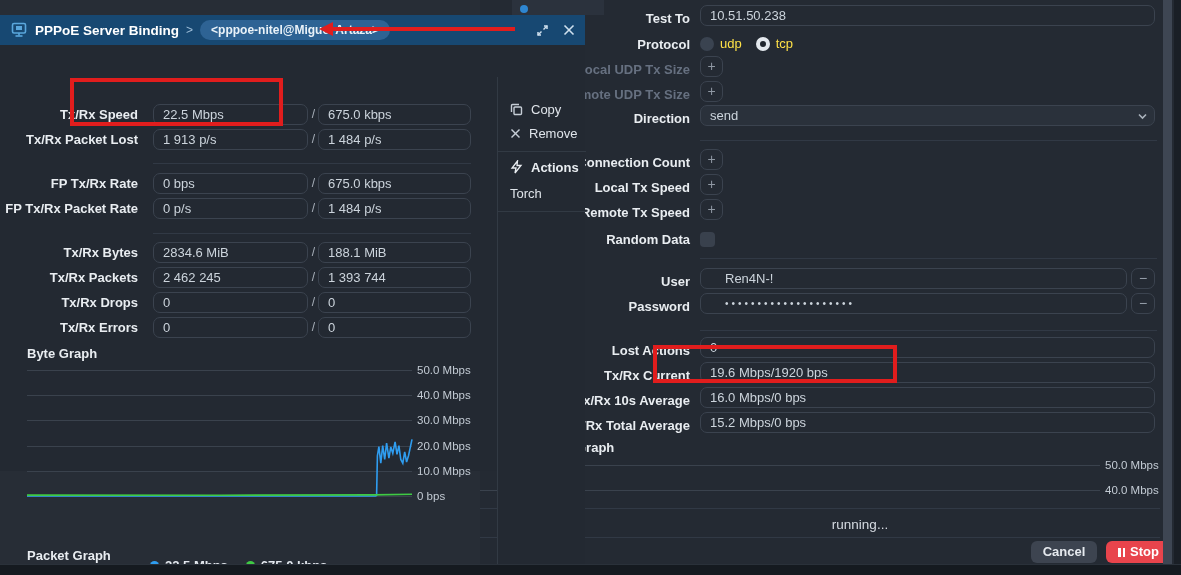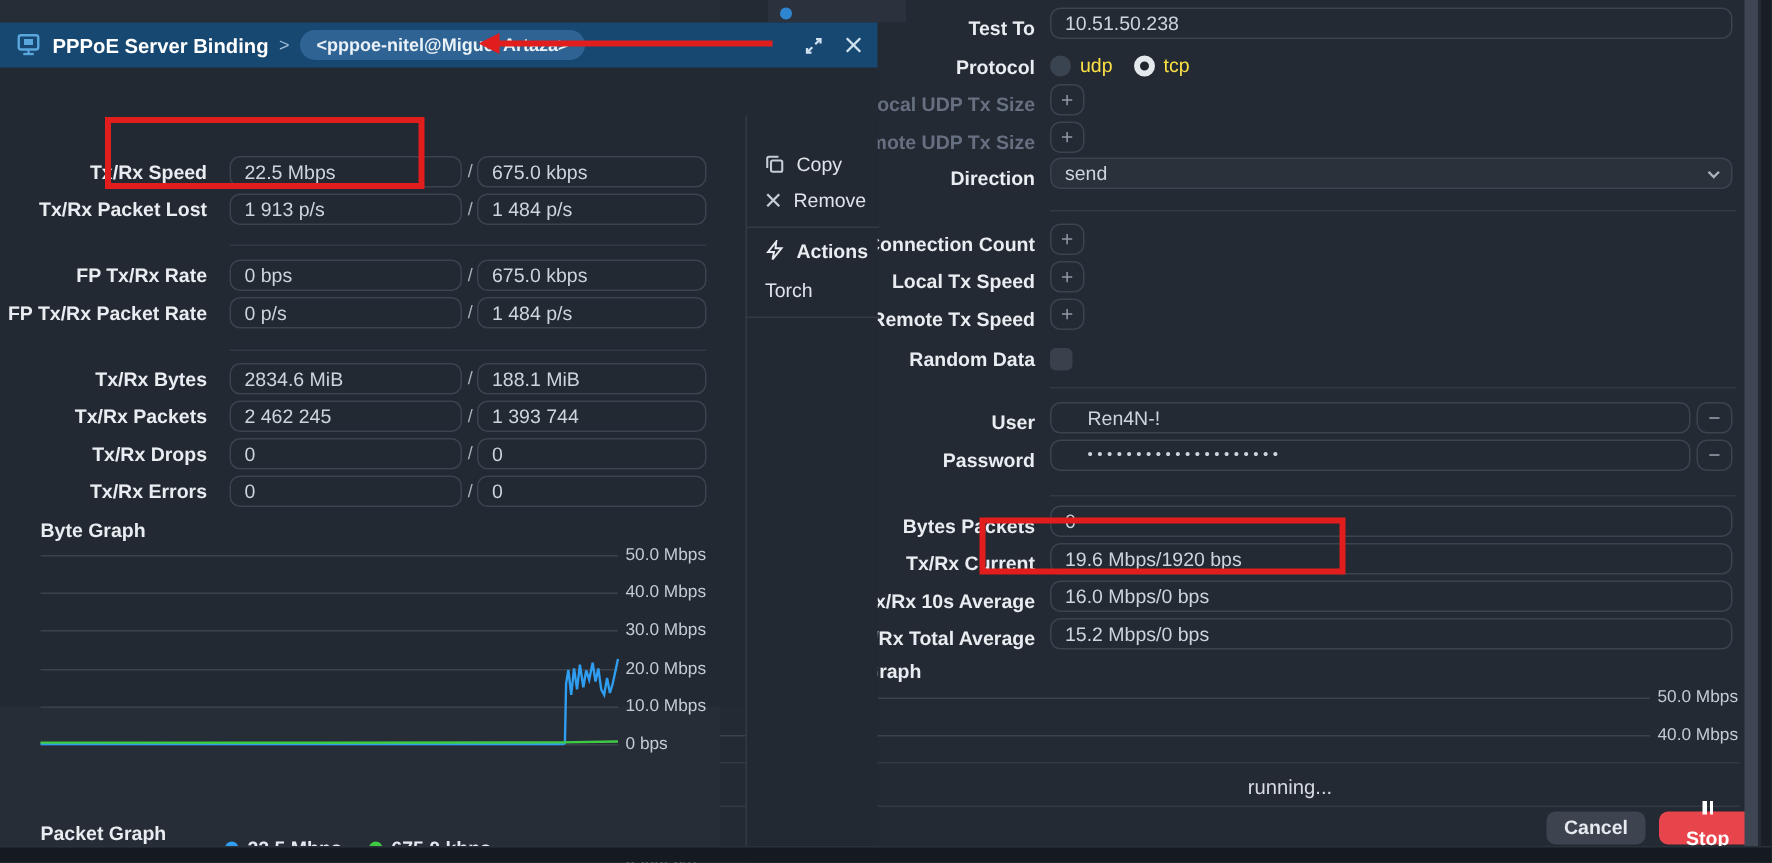--- a/index.html
+++ b/index.html
@@ -24,21 +24,21 @@
   .chev { position:absolute; right:7px; top:7px; }
   .radio { width:14px; height:14px; border-radius:50%; background:#3a4350; flex:none; }
   .radio.sel { background:#20262e; border:4px solid #e4e9ee; }
   .radio-lab { font-size:13px; color:#fde047; margin:0 14px 1px 6px; }
   .checkbox { width:15px; height:15px; border-radius:4px; background:#39414d; }
   .bw-sep { position:absolute; height:1px; background:#313945; }
   .section-label { position:absolute; font-size:13px; font-weight:700; color:#e9edf1; }
   .status-text { position:absolute; left:100px; width:560px; text-align:center; font-size:13.5px; color:#d6dbe2; }
   .btn { position:absolute; height:22px; border-radius:6px; font-size:13px; font-weight:700; text-align:center; line-height:22px; }
   .btn-cancel { left:551px; top:541px; width:66px; background:#3d4450; color:#e6eaef; }
-  .btn-stop { left:626px; top:541px; width:65px; background:#e8444c; color:#fff; display:flex; align-items:center; justify-content:center; gap:5px;flex-direction:column; }
+  .btn-stop { left:626px; top:541px; width:65px; background:#e8444c; color:#fff; display:flex; align-items:center; justify-content:center; gap:5px; }
   .pause-ic { display:inline-flex; gap:2px; }
   .pause-ic i { display:block; width:2.5px; height:9px; background:#fff; }
   .scroll-strip { position:absolute; right:0; top:0; width:21px; height:575px; }
   .scroll-thumb { position:absolute; left:3px; top:0; width:9px; height:575px; background:#3e4653; }
   .scroll-edge { position:absolute; right:0; top:0; width:7px; height:575px; background:#1a1f26; }
 
   
   .mini-panel { position:absolute; left:512px; top:0; width:92px; height:15px; background:#2b323d; z-index:2; }
   .mini-dot { position:absolute; left:8px; top:5px; width:8px; height:8px; border-radius:50%; background:#2e86d1; }
 
@@ -188,21 +188,21 @@
     <div class="bw-label">Password</div>
     <div class="bw-field">
       <div class="bw-input short" style="letter-spacing:3px; font-size:10px; line-height:20px">••••••••••••••••••••</div>
       <div class="minus-btn">−</div>
     </div>
   </div>
 
   <div class="bw-sep" style="left:220px; top:330px; width:457px"></div>
 
   <div class="bw-row" style="top:337px">
-    <div class="bw-label">Bytes Packets</div>
+    <div class="bw-label">Lost Actions</div>
     <div class="bw-field">
         <div class="bw-input">0</div>
       </div>
   </div>
 
   <div class="bw-row" style="top:362px">
     <div class="bw-label">Tx/Rx Current</div>
     <div class="bw-field">
         <div class="bw-input">19.6 Mbps/1920 bps</div>
       </div>

